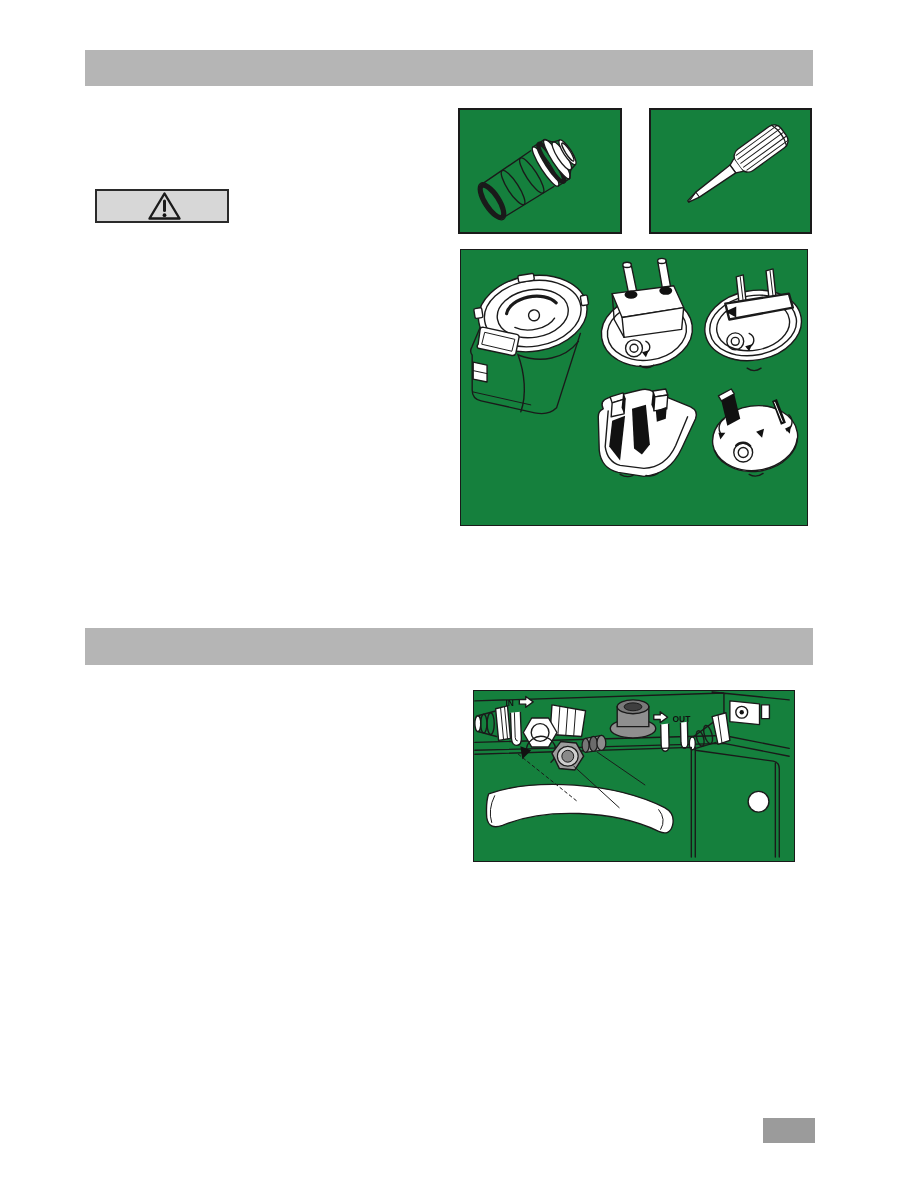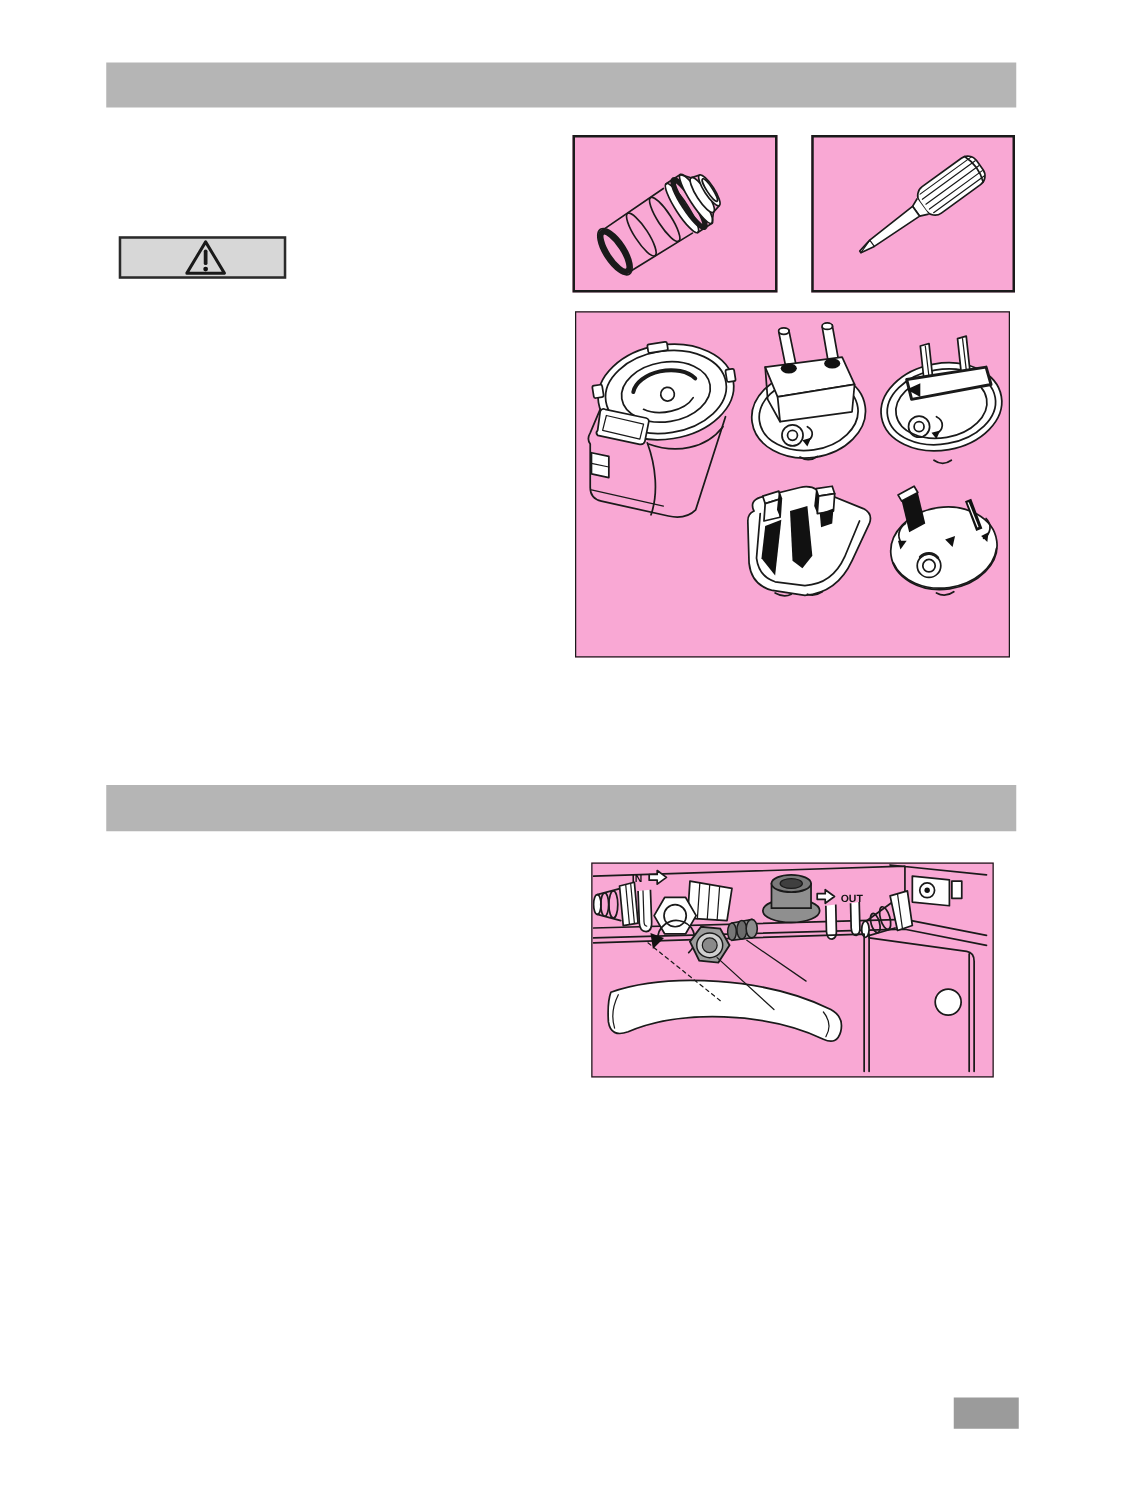--- a/index.html
+++ b/index.html
@@ -5,21 +5,21 @@
   html,body{margin:0;padding:0;}
   body{width:900px;height:1196px;background:#ffffff;position:relative;
        font-family:"Liberation Sans",sans-serif;overflow:hidden;}
   .abs{position:absolute;}
   .section-bar{background:#b5b5b5;}
   .bar-top{left:85px;top:50px;width:728px;height:36px;}
   .bar-mid{left:85px;top:628px;width:728px;height:37px;}
   .warning-box{left:95px;top:189px;width:134px;height:34px;background:#d7d7d7;
                border:2px solid #2a2a2a;box-sizing:border-box;display:flex;
                align-items:center;padding-left:5px;}
-  .fig{box-sizing:border-box;background:#f9a8d4;border:2px solid #1a1a1a;}
+  .fig{box-sizing:border-box;background:#15803d;border:2px solid #1a1a1a;}
   .fig-hose{left:458px;top:108px;width:164px;height:126px;}
   .fig-screwdriver{left:649px;top:108px;width:163px;height:126px;}
   .fig-adapters{left:460px;top:249px;width:348px;height:277px;border-width:1.5px;}
   .fig-panel{left:473px;top:690px;width:322px;height:172px;border-width:1.5px;}
   .page-tab{left:763px;top:1118px;width:52px;height:25px;background:#9b9b9b;}
   svg{display:block;width:100%;height:100%;}
   .ln{stroke:#1a1a1a;fill:none;stroke-width:1.4;stroke-linejoin:round;stroke-linecap:round;}
   .fw{stroke:#1a1a1a;fill:#ffffff;stroke-width:1.4;stroke-linejoin:round;}
   .fd{fill:#111111;stroke:none;}
   .thick{stroke-width:2.4;}

